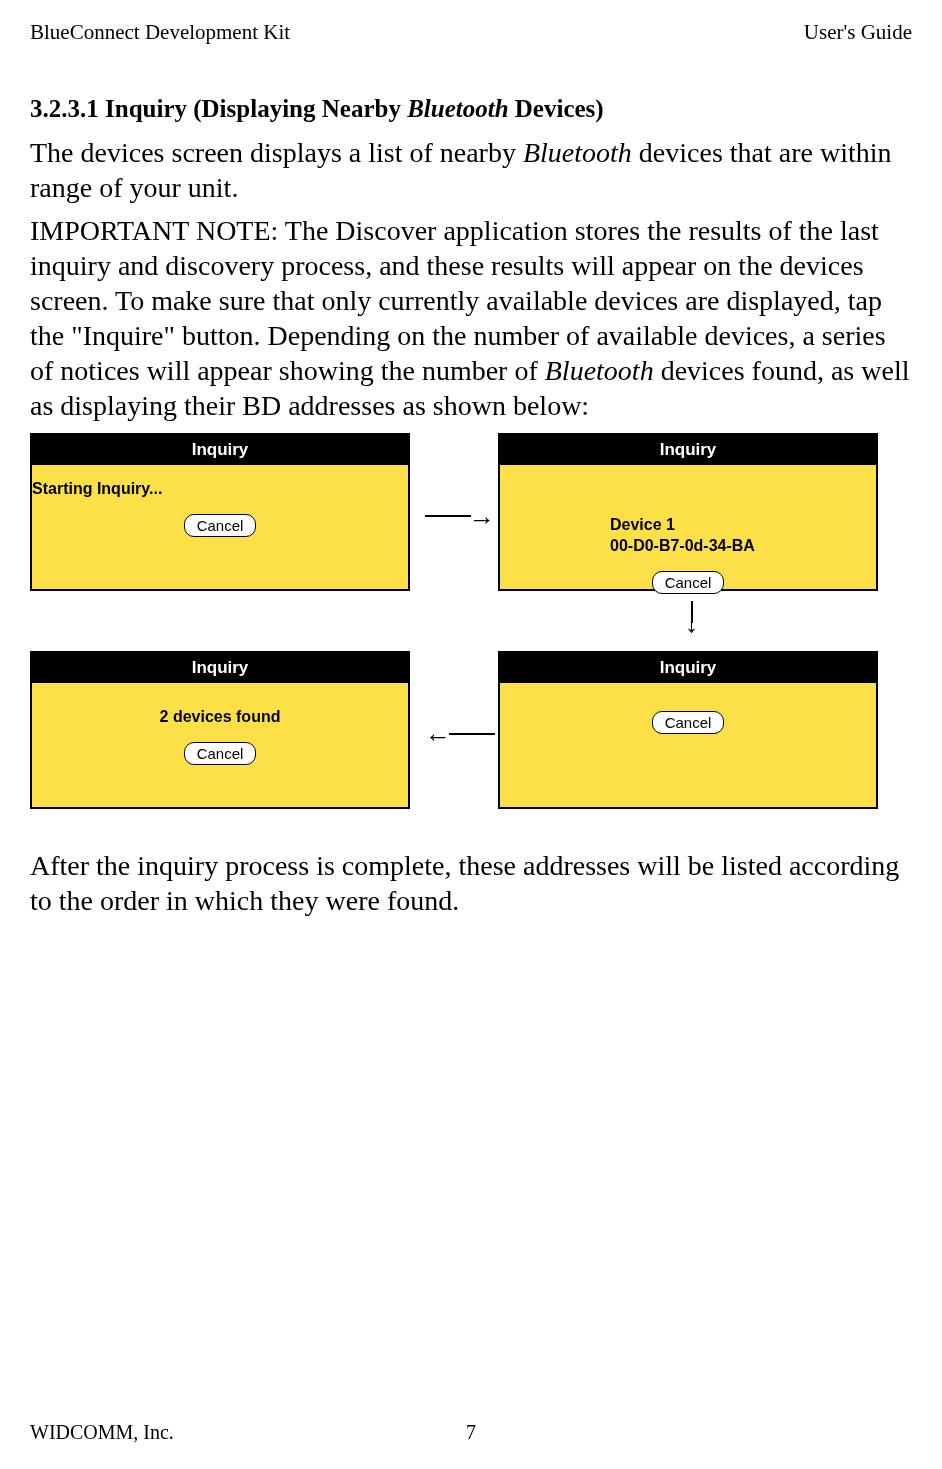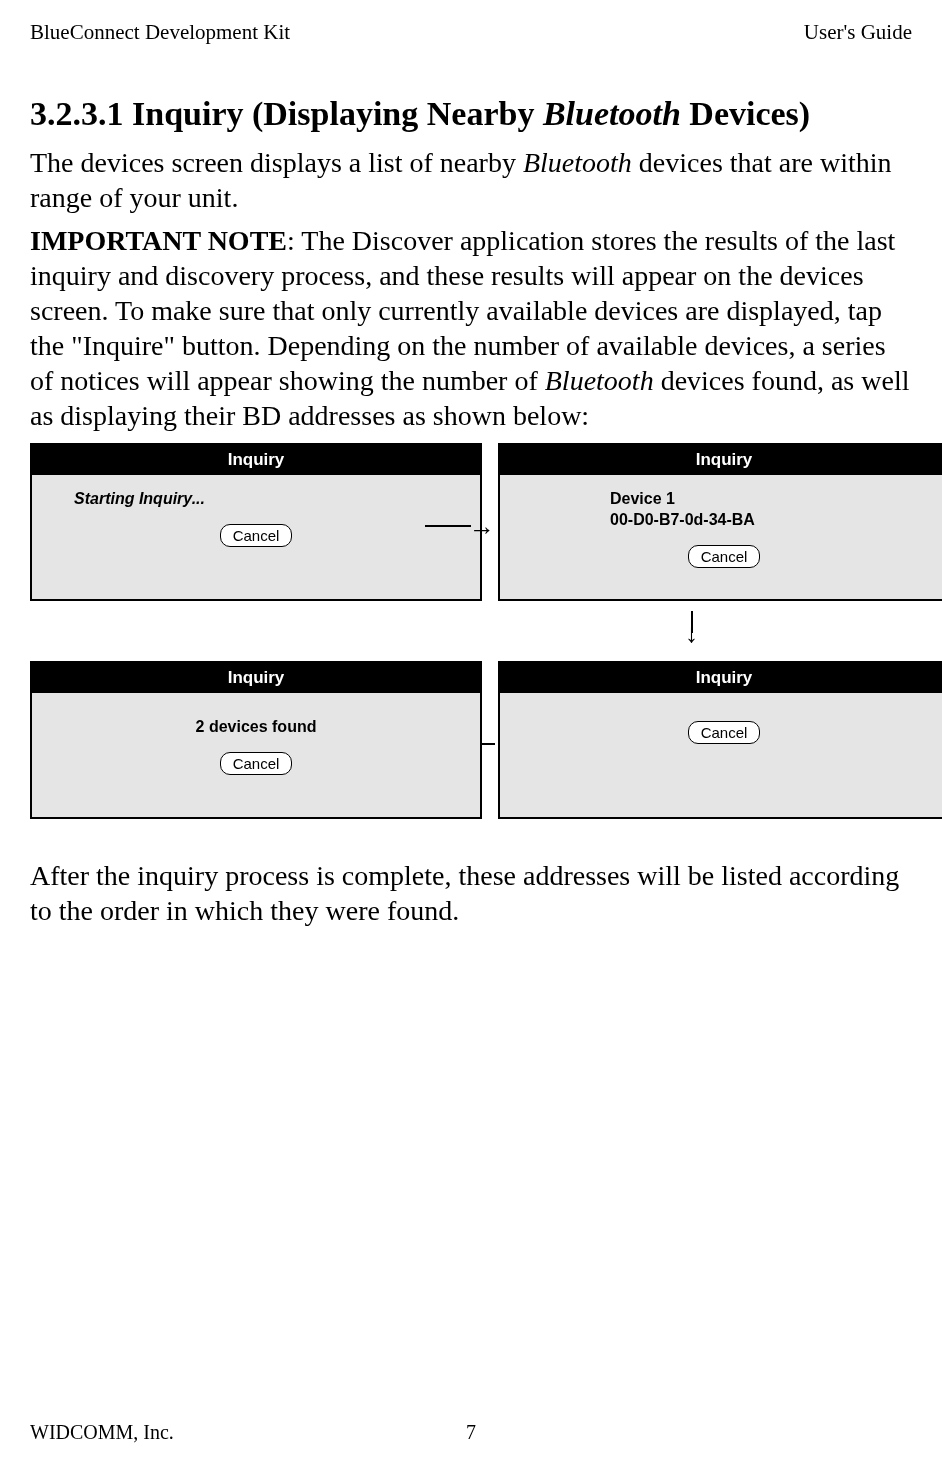--- a/index.html
+++ b/index.html
@@ -16,51 +16,51 @@
       color: black;
       position: relative;
     }
     .header-row {
       display: flex;
       justify-content: space-between;
       font-size: 21px;
       margin-bottom: 50px;
     }
     .section-heading {
-      font-size: 34px;
+      font-size: 25px;
       font-weight: bold;
       margin-bottom: 12px;
     }
     .section-heading .italic {
       font-style: italic;
     }
     .body-text {
       font-size: 28px;
       line-height: 1.25;
       margin-bottom: 8px;
     }
     .body-text .bold {
-      font-weight: bold;
+      font-weight: normal;
       text-align: center;
     }
     .body-text .italic {
       font-style: italic;
     }
     .screens-container {
       position: relative;
       width: 880px;
       height: 390px;
       margin-top: 10px;
       margin-bottom: 25px;
     }
     .screen-panel {
       position: absolute;
       border: 2px solid black;
-      background: #e5e5e5;
-      width: 452px;
+      background: #fde047;
+      width: 380px;
       height: 158px;
     }
     .screen-titlebar {
       background: black;
       color: white;
       font-family: Arial, Helvetica, sans-serif;
       font-weight: bold;
       font-size: 17px;
       text-align: center;
       padding: 5px 0;
@@ -69,22 +69,20 @@
       display: flex;
       flex-direction: column;
       align-items: center;
       justify-content: flex-start;
       padding-top: 14px;
       height: calc(100% - 30px);
       font-family: Arial, Helvetica, sans-serif;
     }
     .screen-body.left-align .msg-block {
       align-self: flex-start;
-      margin-left: 42px;
-      font-style: italic;
     }
     .msg-block {
       font-family: Arial, Helvetica, sans-serif;
       font-weight: bold;
       font-size: 16px;
       text-align: left;
       line-height: 1.3;
     }
     .msg-centered .msg-block {
       text-align: right;
@@ -169,20 +167,21 @@
     }
     .footer-page {
       position: absolute;
       left: 50%;
       transform: translateX(-50%);
     }
     .device-block {
       align-self: center;
       margin-left: 110px;
       margin-right: auto;
+      margin-top: 36px;
     }
   </style>
 </head>
 <body>
 
 <div class="header-row">
   <span>BlueConnect Development Kit</span>
   <span>User's Guide</span>
 </div>
 

